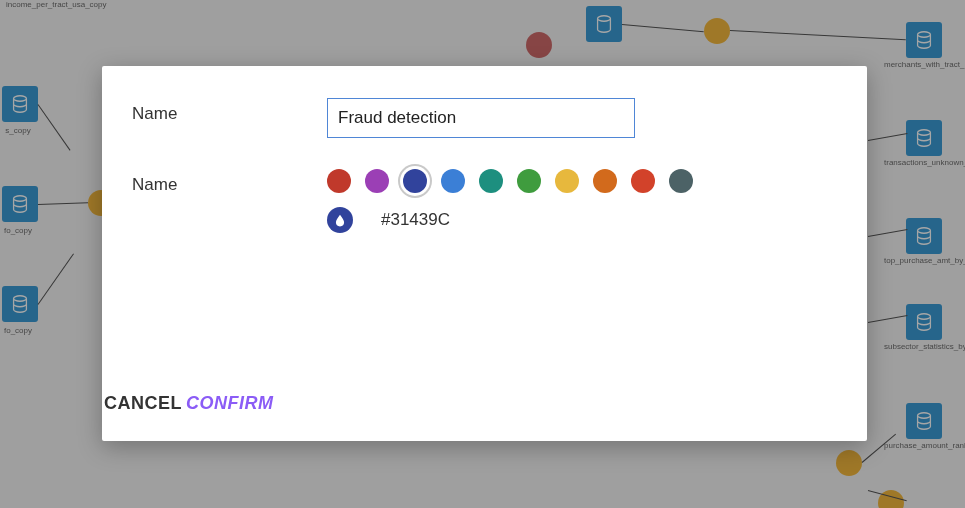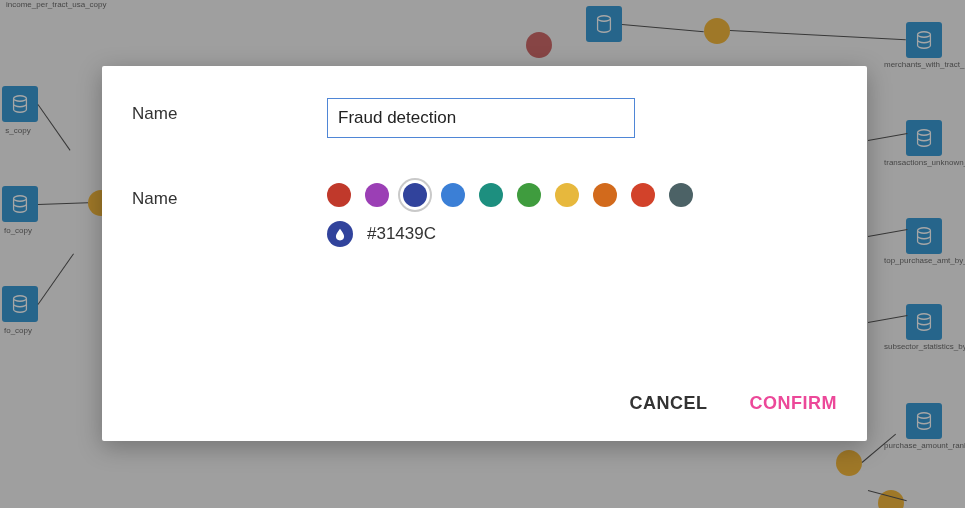--- a/index.html
+++ b/index.html
@@ -50,63 +50,62 @@
     border-bottom: 1px solid #e7e7e7;
     display: flex; align-items: center;
     padding: 0 30px;
   }
   .m-header .zone-icon { width: 30px; height: 30px; margin-right: 22px; color:#5a5a5a; }
   .m-header h1 { font-size: 26px; font-weight: 400; color: #333; flex: 1; }
   .m-header .win-btn { width: 20px; height: 20px; margin-left: 18px; color:#b3b3b3; cursor:pointer; display:flex; align-items:center; justify-content:center; }
   .m-header .win-btn svg { width: 18px; height: 18px; }
 
   .m-body { padding: 32px 30px 0 30px; flex: 1; }
-  .row { display:flex; align-items:flex-start; margin-bottom: 45px; justify-content: space-between; }
+  .row { display:flex; align-items:flex-start; margin-bottom: 31px; justify-content: space-between; }
   .row .field-label { width: 195px; font-size: 17px; color:#333; padding-top: 6px; }
   .row .field-ctrl { flex:1; }
 
   .name-input {
     width: 308px; height: 40px;
     border: 1.5px solid #4f86d6;
     padding: 0 10px;
     font-size: 17px; color:#222;
     outline:none;
   }
 
   .swatches { display:flex; gap: 14px; align-items:center; margin-bottom: 14px; }
   .swatch {
     width: 24px; height: 24px; border-radius: 50%;
     cursor:pointer;
   }
   .swatch.selected {
     box-shadow: 0 0 0 3px #fff, 0 0 0 5px #c9c9c9;
   }
-  .custom-line { display:flex; align-items:center; gap: 14px; }
+  .custom-line { display:flex; align-items:center; gap: 28px; }
   .drop-btn {
     width: 26px; height: 26px; border-radius: 50%;
     background: #31439c;
     display:flex; align-items:center; justify-content:center;
     cursor:pointer;
   }
   .drop-btn svg { width:14px; height:14px; fill:#fff; }
   .hex { font-size: 17px; color:#333; }
 
   .m-footer {
     height: 70px;
-    display:flex; align-items:center; justify-content:flex-end;
-    gap: 38px;
+    display:flex; align-items:center; justify-content:flex-start;
     padding: 0 28px 6px 0;
   }
   .btn {
     font-size: 18px; font-weight: 700; letter-spacing: .5px;
     background:none; border:none; cursor:pointer;
     padding: 6px 2px;
   }
   .btn.cancel { color:#333; }
-  .btn.confirm { color:#ec4899; }
+  .btn.confirm { color:#8b5cf6;font-style:italic; }
 
 </style>
 </head>
 <body>
 
 <div class="bg">
 
   <div class="node" style="left:2px; top:86px;">
       <svg viewBox="0 0 24 24">
         <path d="M12 3c4 0 7 1.5 7 3v12c0 1.5-3 3-7 3s-7-1.5-7-3V6c0-1.5 3-3 7-3z M5 6c0 1.5 3 3 7 3s7-1.5 7-3 M5 12c0 1.5 3 3 7 3s7-1.5 7-3"></path>

